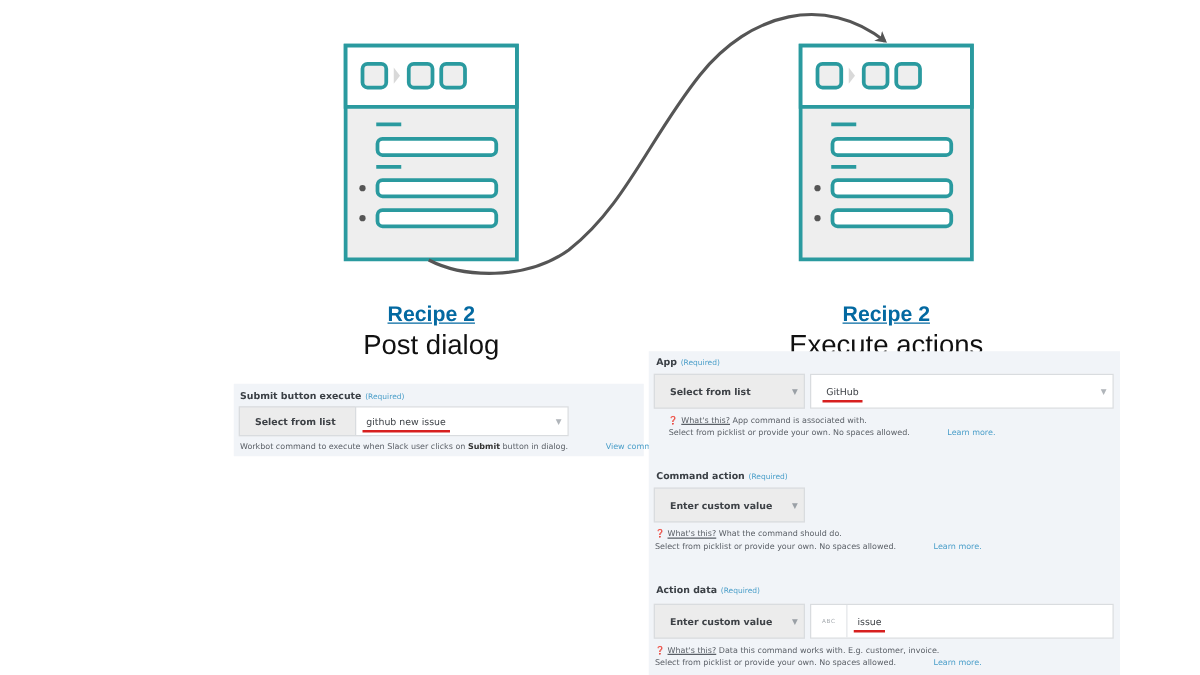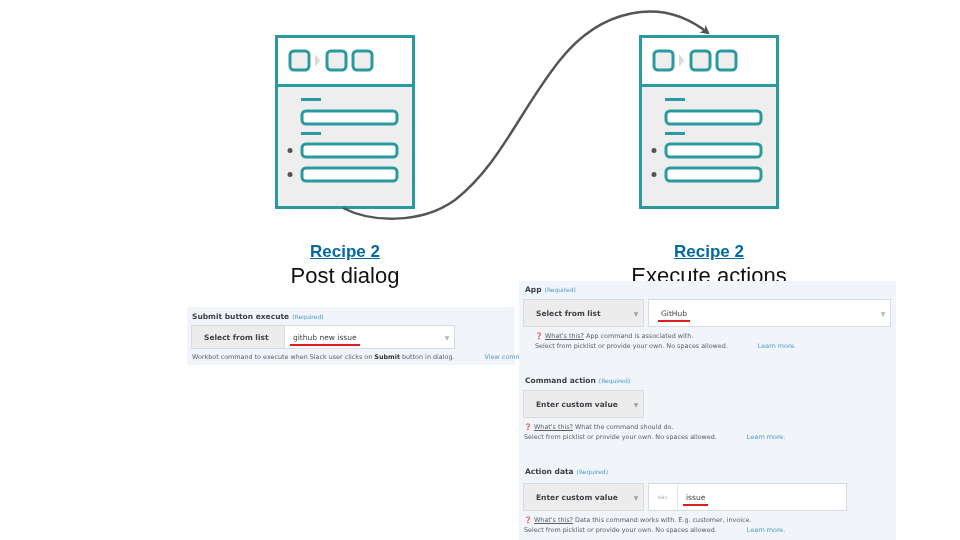--- a/index.html
+++ b/index.html
@@ -145,21 +145,21 @@
     <span>Select from picklist or provide your own. No spaces allowed. </span><a>Learn more.</a>
   </div>
 
   <div class="field-label" style="left:6px; top:186px;">
     <span>Action data</span><span class="req">(Required)</span>
   </div>
   <div class="select-box" style="left:4px; top:202px; width:121px; height:28px;">
     <span class="txt">Enter custom value</span>
     <span class="caret">▼</span>
   </div>
-  <div class="input-box" style="left:129px; top:202px; width:199px; height:28px;">
+  <div class="input-box" style="left:129px; top:202px; width:243px; height:28px;">
     <span class="abc">ABC</span>
     <span class="val"><span class="v">issue</span></span>
   </div>
   <div class="hint" style="left:5px; top:234px;">
     <span>❓</span> <span class="whats">What's this?</span><span> Data this command works with. E.g. customer, invoice.</span><br>
     <span>Select from picklist or provide your own. No spaces allowed. </span><a>Learn more.</a>
   </div>
 </div>
 
 </body></html>

